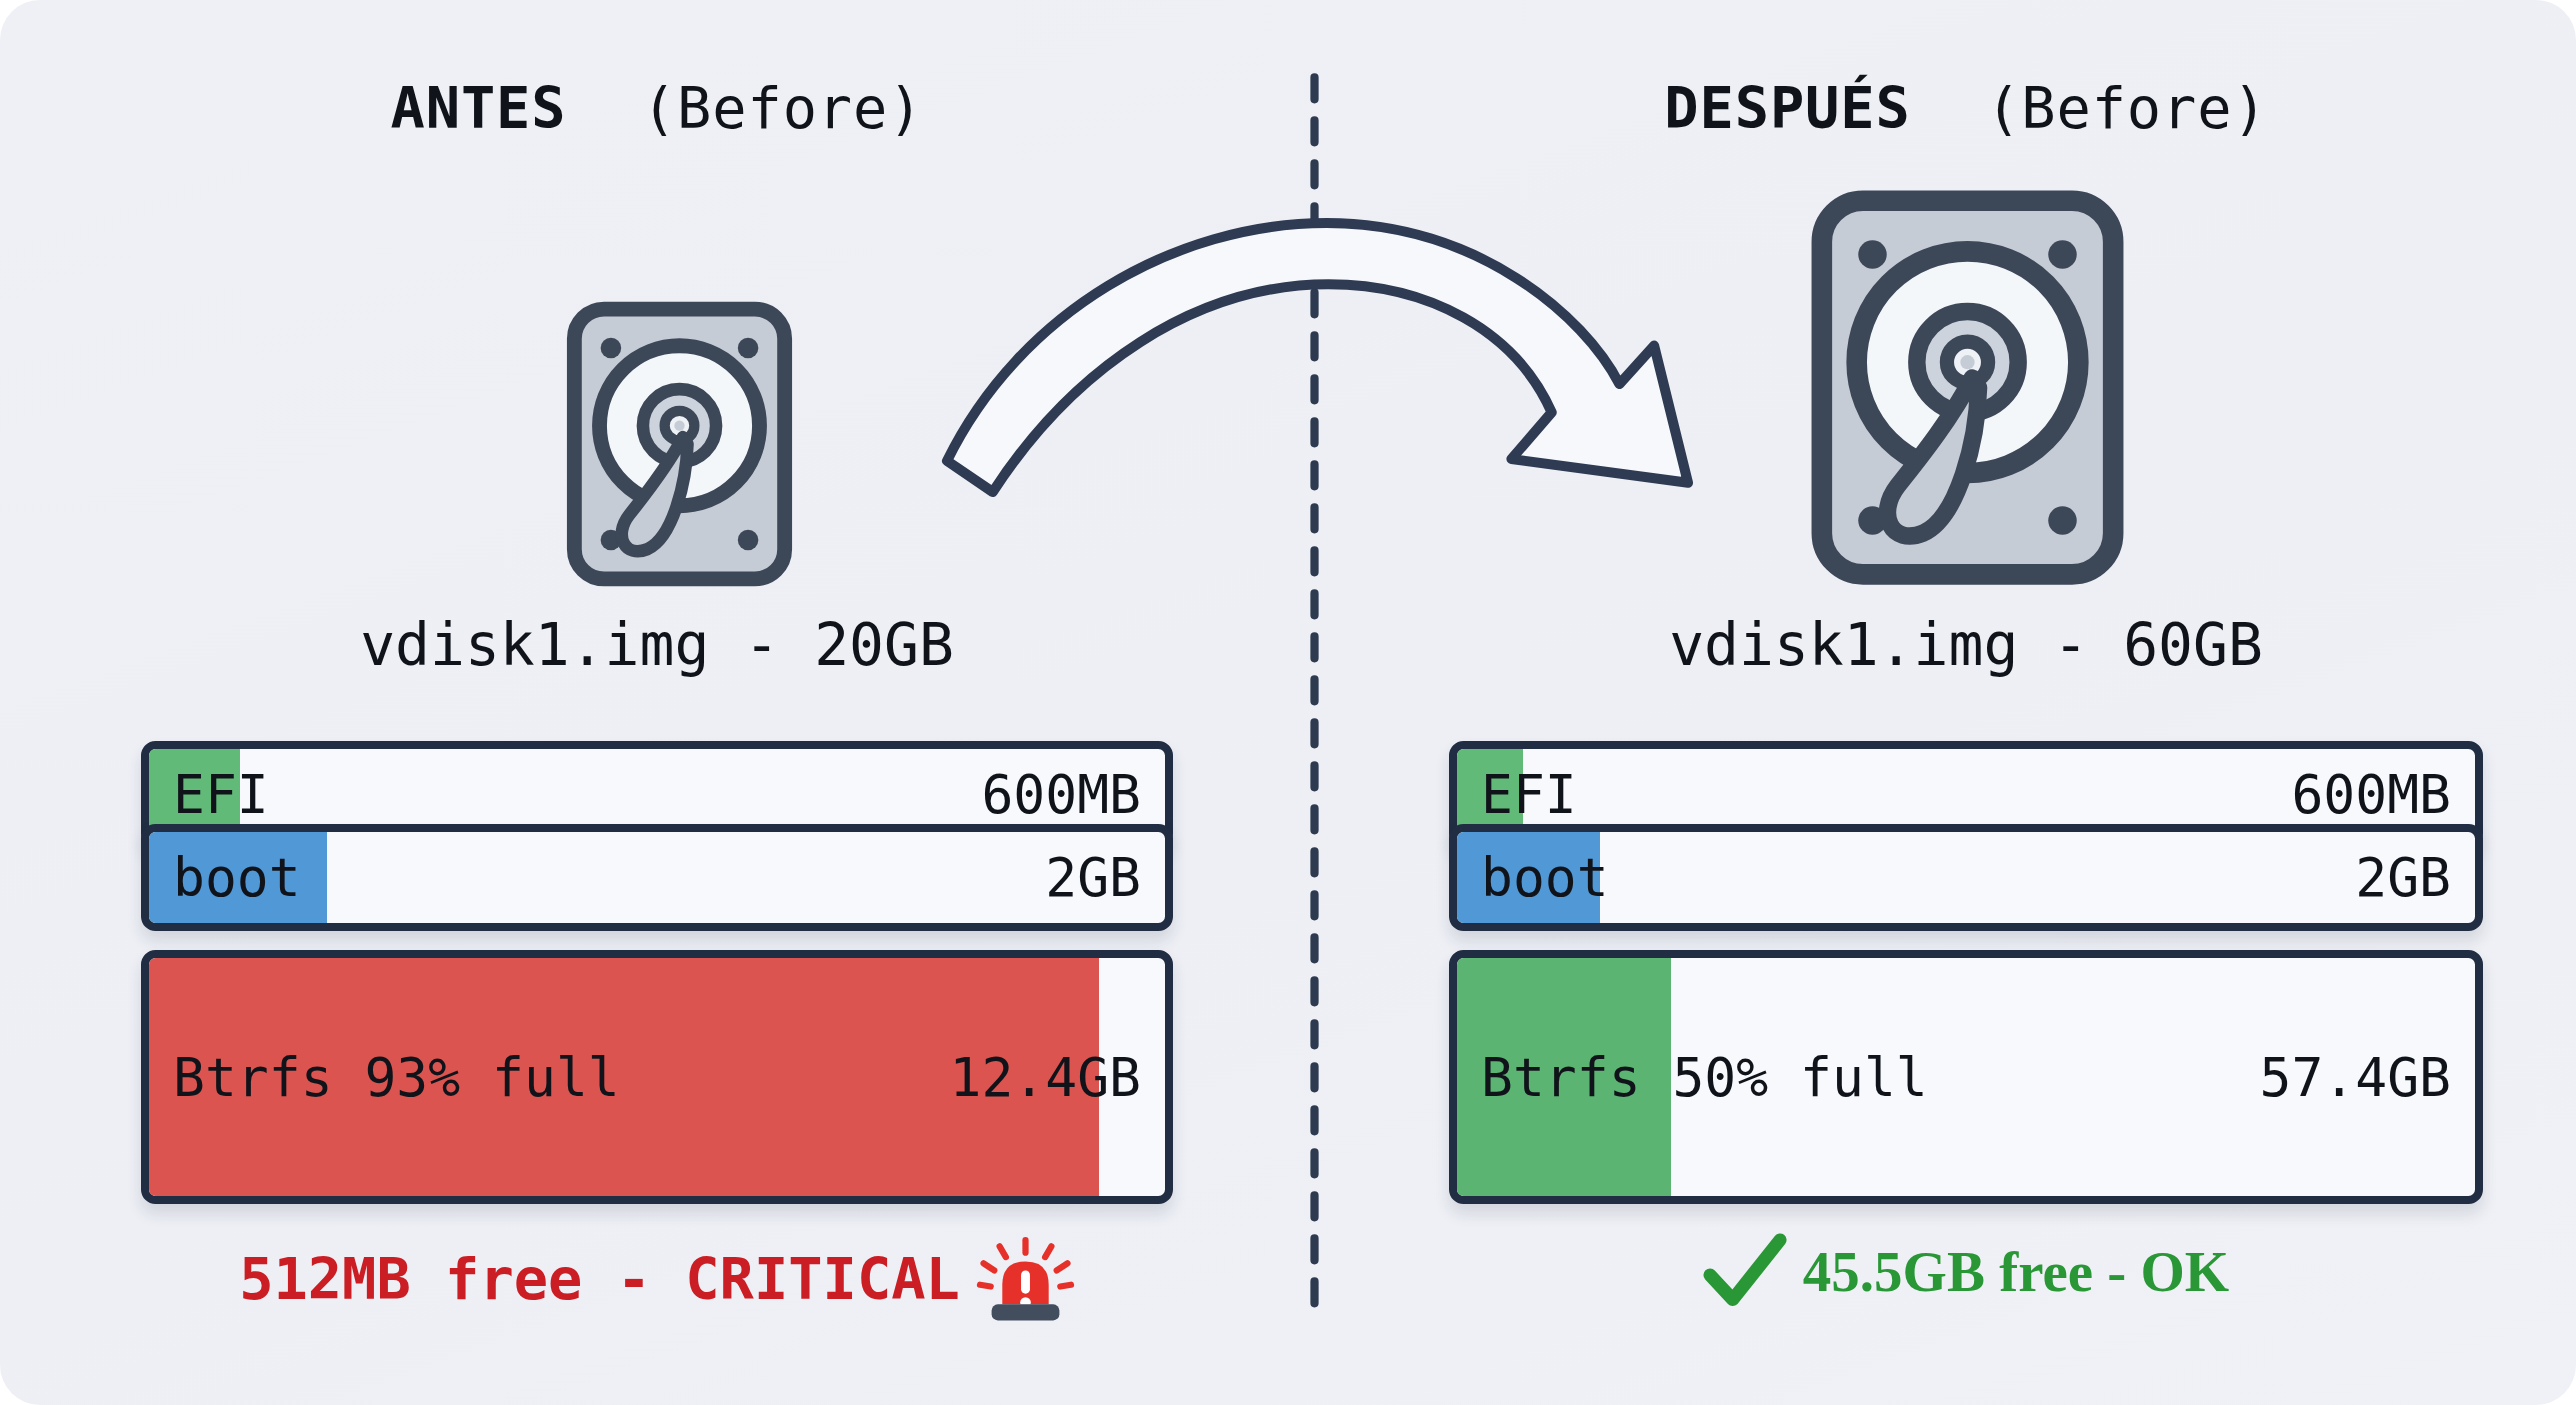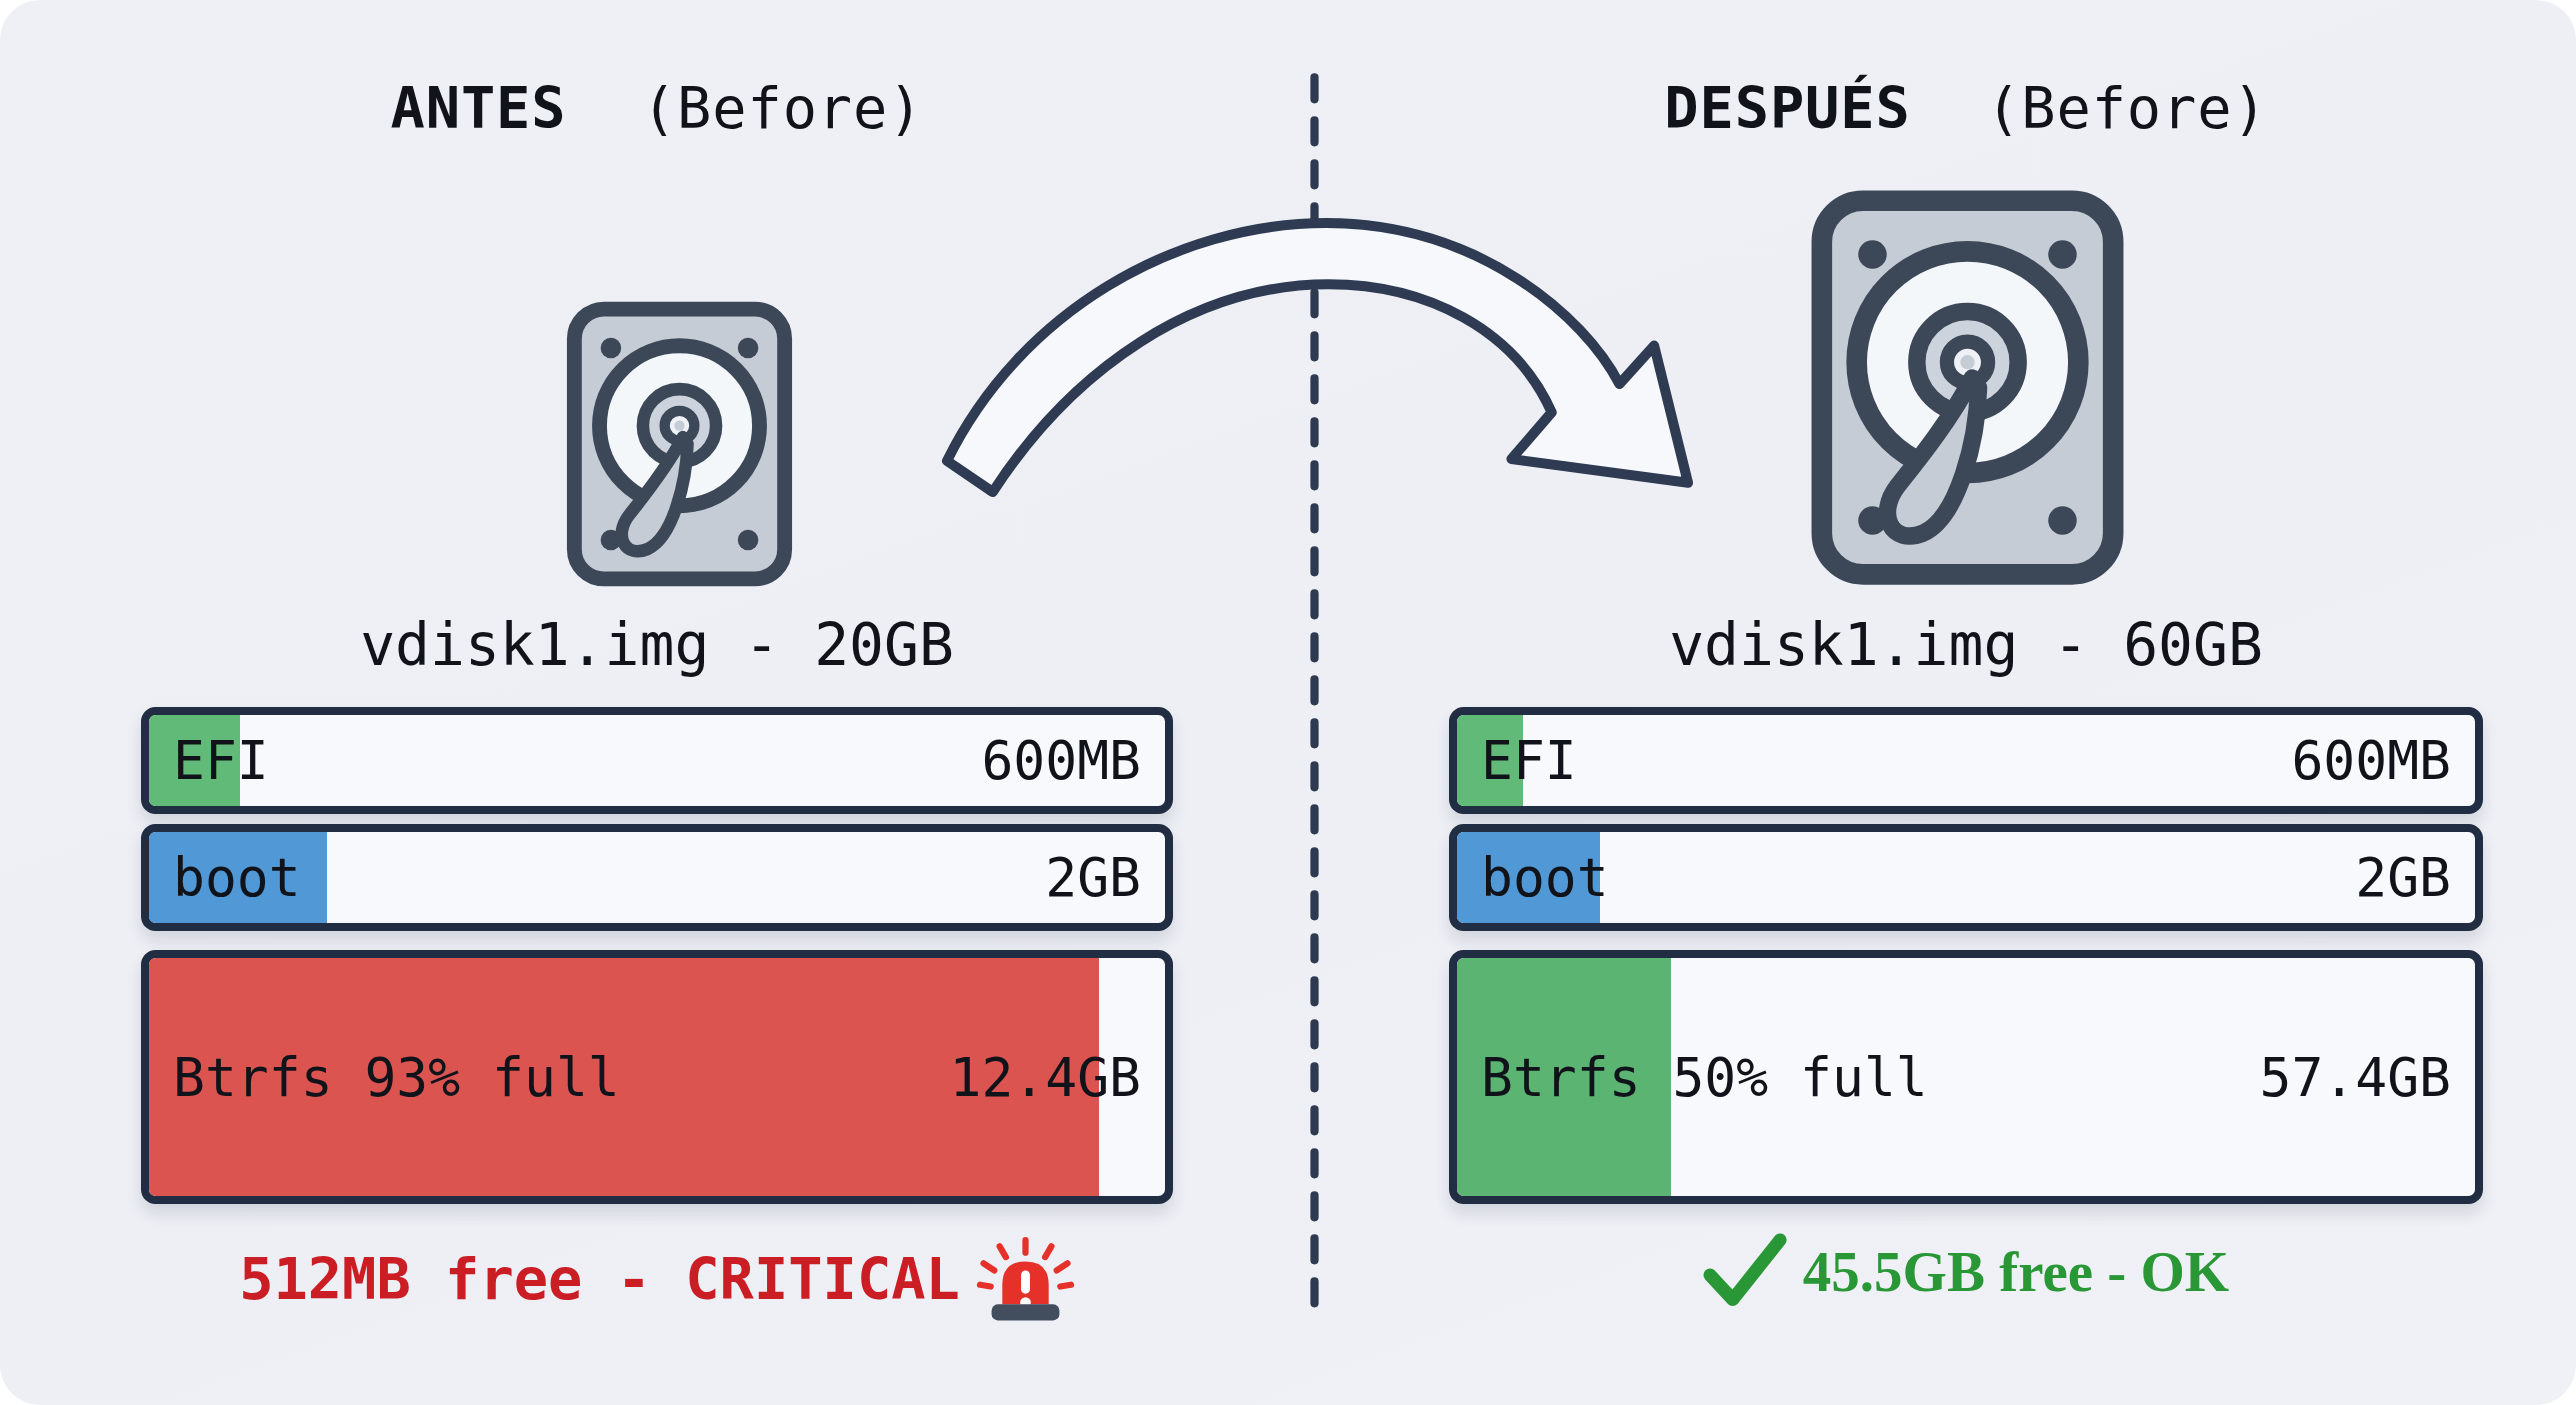--- a/index.html
+++ b/index.html
@@ -28,21 +28,21 @@
   .disk-label{
     position:absolute;top:611px;width:100%;text-align:center;
     font-size:58px;white-space:nowrap;
   }
   .bar{
     position:absolute;left:0;right:0;
     border:8.2px solid #202d42;border-radius:14.6px;
     background:#f7f9fc;overflow:hidden;
     box-shadow:0 9.1px 14.6px rgba(25,35,55,0.12);
   }
-  .bar-efi{top:707px;height:91px;}
+  .bar-efi{top:741px;height:91px;}
   .bar-boot{top:824px;height:91px;}
   .bar-btrfs{top:942px;height:238px;margin-top:8px;}
   .bar-fill{position:absolute;top:0;bottom:0;left:0;}
   .bar-content{
     position:relative;height:100%;
     display:flex;justify-content:space-between;align-items:center;
     padding:0 24px;font-size:53px;white-space:nowrap;
   }
   .status-row{
     position:absolute;top:1233px;width:100%;

